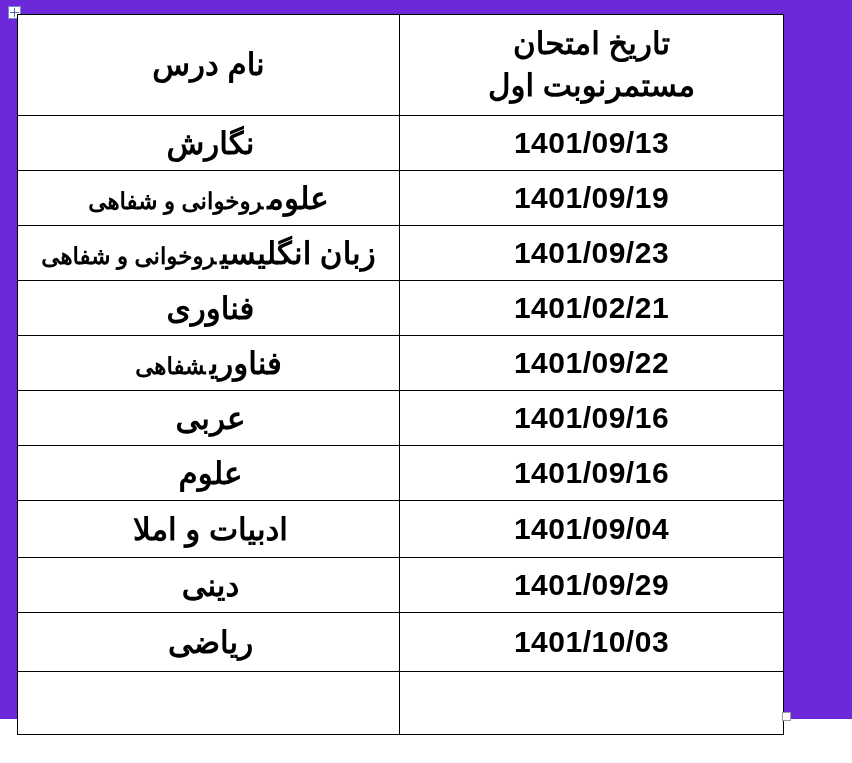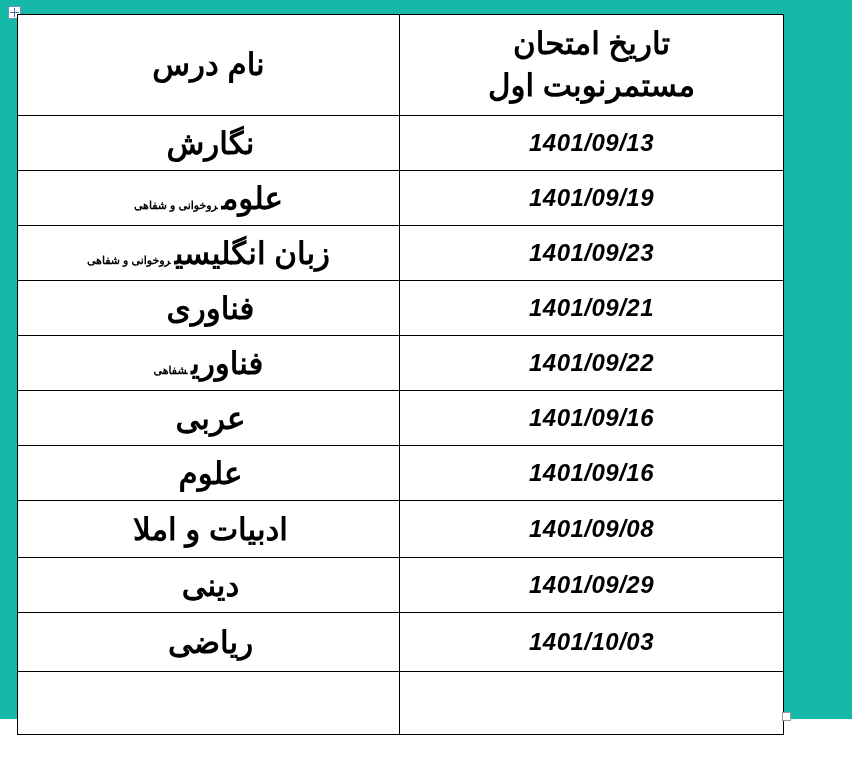--- a/index.html
+++ b/index.html
@@ -14,21 +14,21 @@
     position: relative;
     overflow: hidden;
   }
 
   #doc-canvas {
     position: absolute;
     left: 0;
     top: 0;
     width: 852px;
     height: 719px;
-    background: #14b8a6;
+    background: #6d28d9;
   }
 
   
   #table-move-handle {
     position: absolute;
     left: 8px;
     top: 6px;
     width: 13px;
     height: 13px;
     border: 1px solid #6e91c4;
@@ -102,27 +102,26 @@
   }
 
   
   .row-cell {
     height: 54px;
     font-size: 31px;
     padding: 2px 10px;
     white-space: nowrap;
   }
   .row-cell.date {
-    font-size: 24px;
+    font-size: 30px;
     letter-spacing: 0.5px;
     direction: ltr;
-    font-style: italic;
   }
   .row-cell .note {
-    font-size: 11px;
+    font-size: 23px;
     font-weight: bold;
     margin-right: 4px;
     vertical-align: baseline;
   }
   
   tr.tall .row-cell { height: 56px; }
   tr.extra-tall .row-cell { height: 58px; }
 
   
   .blank-cell {
@@ -159,41 +158,41 @@
         <td class="row-cell date">1401/09/19</td>
         <td class="row-cell"><span>علوم</span><span class="note">روخوانی و شفاهی</span></td>
       </tr>
 
       <tr>
         <td class="row-cell date">1401/09/23</td>
         <td class="row-cell"><span>زبان انگلیسی</span><span class="note">روخوانی و شفاهی</span></td>
       </tr>
 
       <tr>
-        <td class="row-cell date">1401/09/21</td>
+        <td class="row-cell date">1401/02/21</td>
         <td class="row-cell"><span>فناوری</span><span class="note"></span></td>
       </tr>
 
       <tr>
         <td class="row-cell date">1401/09/22</td>
         <td class="row-cell"><span>فناوری</span><span class="note">شفاهی</span></td>
       </tr>
 
       <tr>
         <td class="row-cell date">1401/09/16</td>
         <td class="row-cell"><span>عربی</span><span class="note"></span></td>
       </tr>
 
       <tr>
         <td class="row-cell date">1401/09/16</td>
         <td class="row-cell"><span>علوم</span><span class="note"></span></td>
       </tr>
 
       <tr class="tall">
-        <td class="row-cell date">1401/09/08</td>
+        <td class="row-cell date">1401/09/04</td>
         <td class="row-cell"><span>ادبیات و املا</span><span class="note"></span></td>
       </tr>
 
       <tr>
         <td class="row-cell date">1401/09/29</td>
         <td class="row-cell"><span>دینی</span><span class="note"></span></td>
       </tr>
 
       <tr class="extra-tall">
         <td class="row-cell date">1401/10/03</td>

